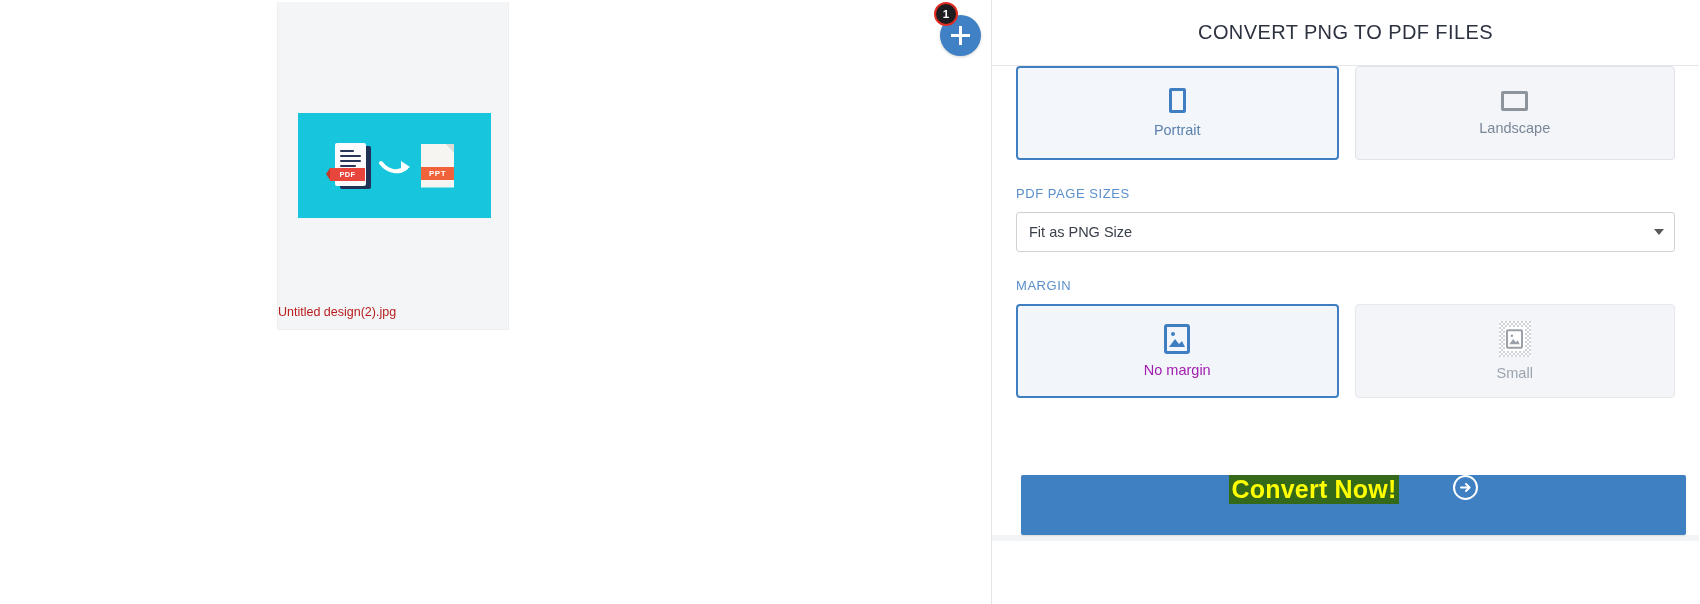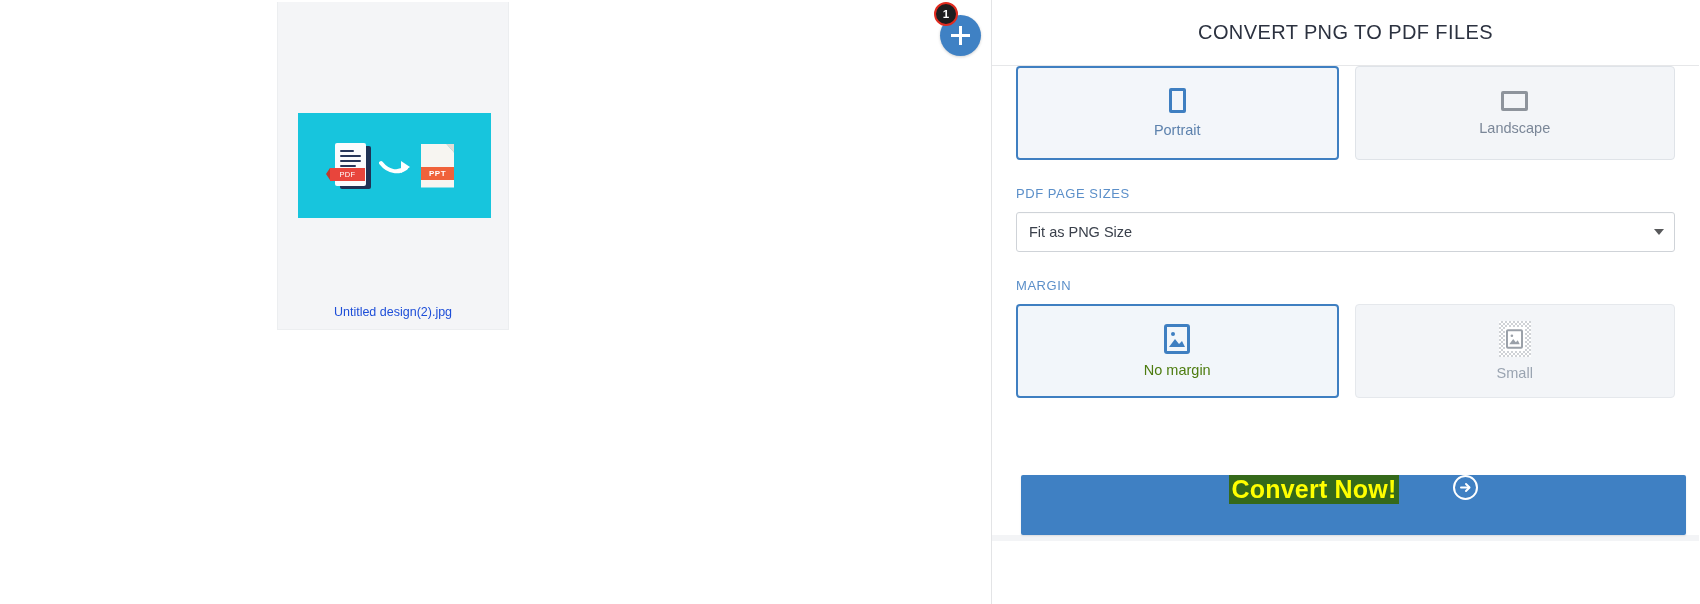--- a/index.html
+++ b/index.html
@@ -75,21 +75,21 @@
     height: 2.5px; background: #27355a; border-radius: 1px;
   }
   .pdf-doc .l1 { top: 7px;  width: 14px; }
   .pdf-doc .l2 { top: 12px; width: 21px; }
   .pdf-doc .l3 { top: 17px; width: 21px; }
   .pdf-doc .l4 { top: 22px; width: 16px; }
   .pdf-doc .ribbon {
     position: absolute; left: -5px; top: 25px;
     width: 35px; height: 13px;
     background: #e8453c;
-    color: #fff; font-size: 7.5px; font-weight: normal;
+    color: #fff; font-size: 7.5px; font-weight: bold;
     letter-spacing: .4px;
     display: flex; align-items: center; justify-content: center;
     font-family: "Liberation Sans", sans-serif;
   }
   .pdf-doc .ribbon::before {
     content: ""; position: absolute; left: -4px; top: 0;
     border-top: 6.5px solid transparent;
     border-bottom: 6.5px solid transparent;
     border-right: 4px solid #c0392b;
   }
@@ -118,23 +118,23 @@
     background: #f0623a;
     color: #fff; font-size: 8px; font-weight: bold;
     letter-spacing: .5px;
     display: flex; align-items: center; justify-content: center;
   }
 
   .file-name {
     position: absolute;
     left: 0; right: 0;
     top: 303px;
-    text-align: center;
+    text-align: left;
     font-size: 12.5px;
-    color: #1d4ed8;
+    color: #b91c1c;
     font-family: "Liberation Sans", sans-serif;
   }
 
   
   .fab {
     position: absolute;
     left: 940px; top: 15px;
     width: 41px; height: 41px;
     border-radius: 50%;
     background: #3f81c4;
@@ -268,21 +268,21 @@
     align-items: center;
     justify-content: center;
     gap: 8px;
     cursor: pointer;
   }
   .margin-card.selected {
     border: 2px solid #3f7fc1;
     background: #f2f6fa;
   }
   .margin-label { font-size: 14.5px; color: #9aa4b1; }
-  .margin-card.selected .margin-label { color: #4d7c0f; }
+  .margin-card.selected .margin-label { color: #a21caf; }
 
   .img-icon { width: 26px; height: 30px; }
 
   .checkerframe {
     width: 32px; height: 36px;
     display: flex; align-items: center; justify-content: center;
     background-image:
       linear-gradient(45deg, #cfd2d6 25%, transparent 25%, transparent 75%, #cfd2d6 75%),
       linear-gradient(45deg, #cfd2d6 25%, transparent 25%, transparent 75%, #cfd2d6 75%);
     background-size: 4px 4px;

